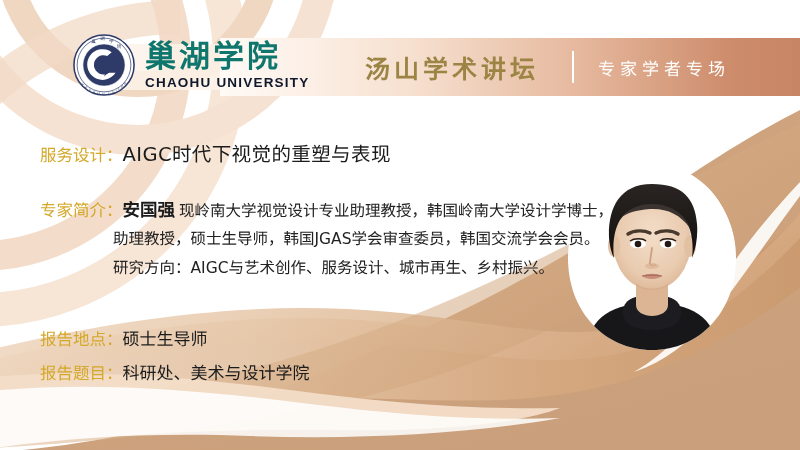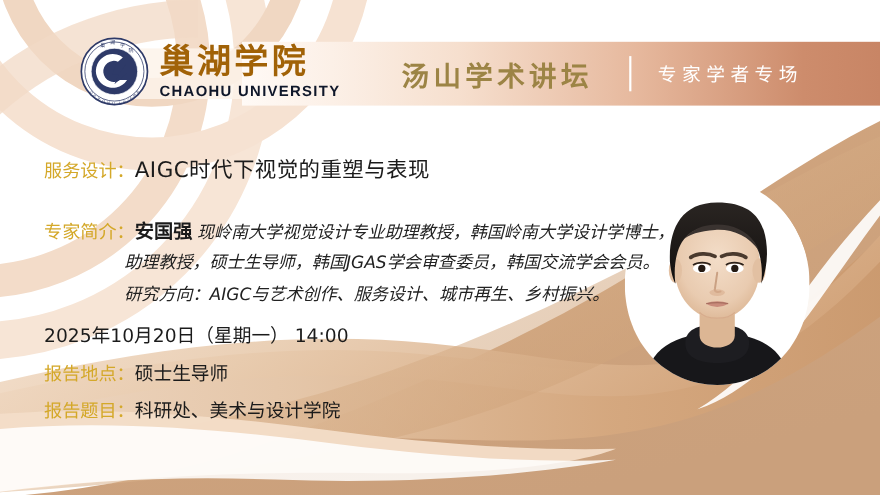--- a/index.html
+++ b/index.html
@@ -76,21 +76,21 @@
   .logo-seal { width:64px; height:64px; flex:none; }
   .logo-words {
     margin-left:9px;
     display:flex;
     flex-direction:column;
     justify-content:center;
   }
   .logo-cn {
     font-size:31px;
     font-weight:bold;
-    color:#a16207;
+    color:#0f766e;
     letter-spacing:3px;
     line-height:1.05;
     font-family:"DejaVu Sans","Liberation Sans",sans-serif;
     white-space:nowrap;
   }
   .logo-en {
     font-size:13.5px;
     font-weight:bold;
     color:#0f172a;
     letter-spacing:1.2px;
@@ -121,21 +121,20 @@
     color:#1b1b1b;
     font-size:17.5px;
     font-weight:bold;
     font-family:"DejaVu Sans","Liberation Sans",sans-serif;
     margin-right:4px;
   }
   .bio-text {
     color:#222222;
     font-size:15.5px;
     font-family:"DejaVu Sans","Liberation Sans",sans-serif;
-    font-style:italic;
   }
   .bio-line2 { position:absolute; left:113px; top:226px; }
   .bio-line3 { position:absolute; left:113px; top:255px; }
 
   .row-time  { left:40px; top:291px; }
   .row-place { left:40px; top:325px; }
   .row-host  { left:40px; top:359px; }
 
   
   .portrait {
@@ -340,21 +339,20 @@
       <span class="bio-text">现岭南大学视觉设计专业助理教授，韩国岭南大学设计学博士，</span>
     </div>
     <div class="bio-line2">
       <span class="bio-text">助理教授，硕士生导师，韩国JGAS学会审查委员，韩国交流学会会员。</span>
     </div>
     <div class="bio-line3">
       <span class="bio-text">研究方向：AIGC与艺术创作、服务设计、城市再生、乡村振兴。</span>
     </div>
 
     <div class="row row-time">
-      <span class="val">2025年10月20日（星期一） 14:00</span>
     </div>
 
     <div class="row row-place">
       <span class="lbl">报告地点：</span>
       <span class="val">硕士生导师</span>
     </div>
 
     <div class="row row-host">
       <span class="lbl">报告题目：</span>
       <span class="val">科研处、美术与设计学院</span>

